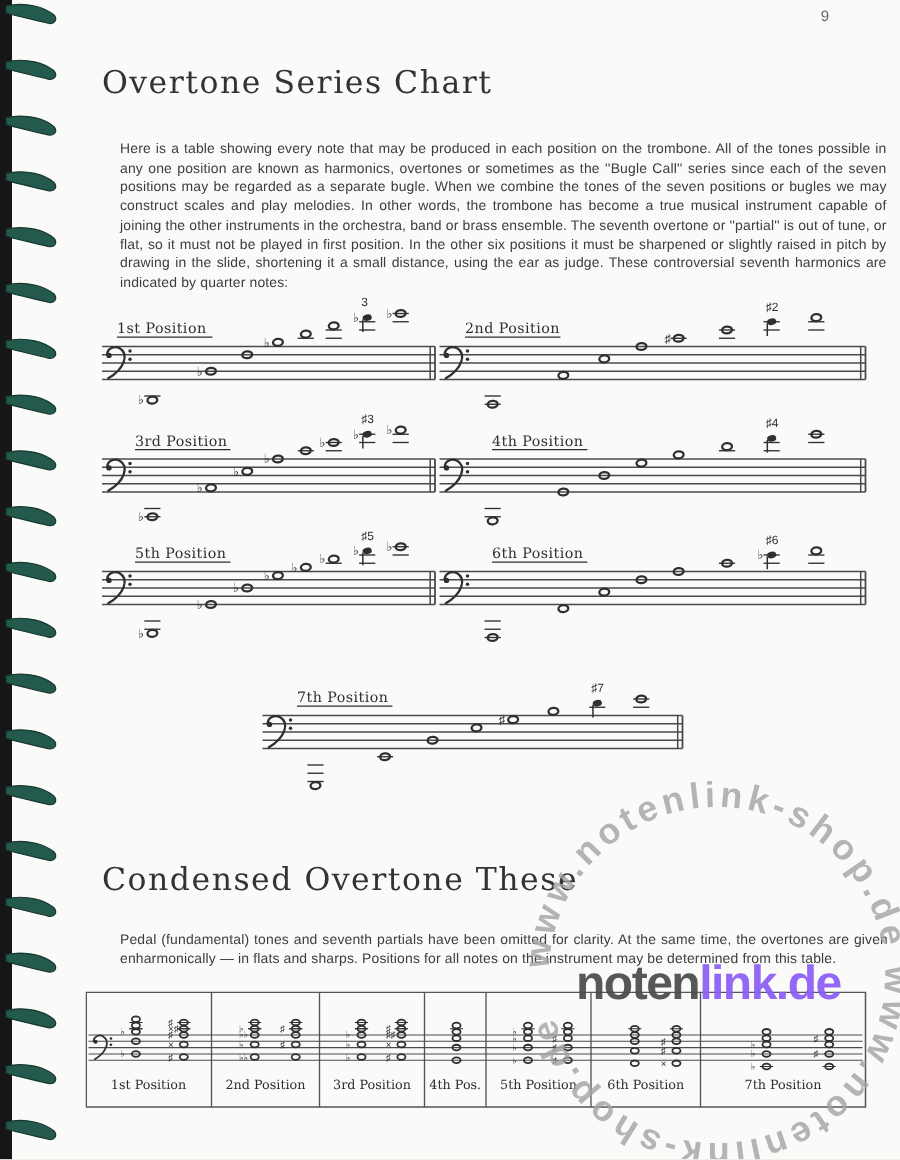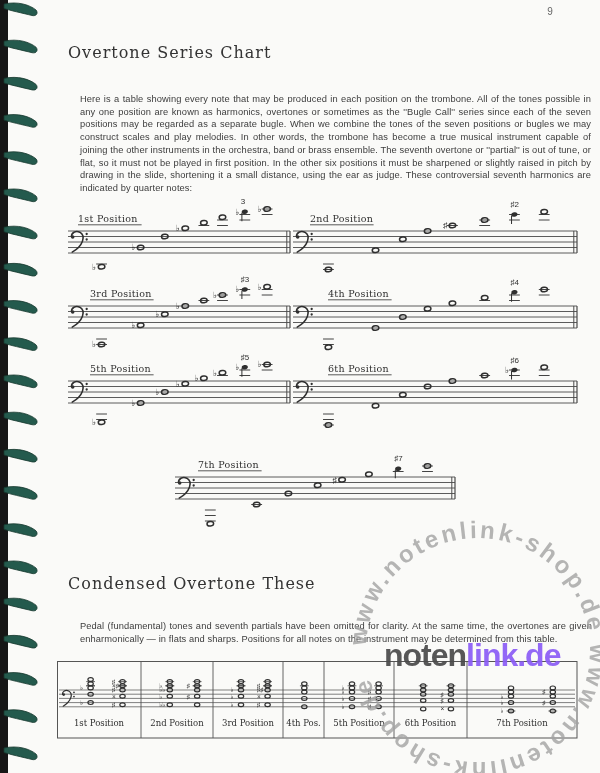--- a/index.html
+++ b/index.html
@@ -2,21 +2,21 @@
 <html><head>
 <meta charset="utf-8">
 <style>
   html,body{margin:0;padding:0;background:#e8e8e6;}
   .page{position:relative;width:600px;height:773px;background:#fafaf8;overflow:hidden;
         font-family:"Liberation Sans",sans-serif;color:#3a3a3a;}
   .binding-edge{position:absolute;left:0;top:0;width:8px;height:773px;background:#161616;}
   .pagenum{position:absolute;left:540px;top:6px;width:20px;text-align:center;
            font-size:10px;color:#666;}
   .h-title{position:absolute;left:68px;margin:0;font-family:"DejaVu Serif",serif;
-           font-weight:500;color:#333;font-size:16px;letter-spacing:1px;white-space:nowrap;}
+           font-weight:500;color:#333;font-size:21px;letter-spacing:1px;white-space:nowrap;}
   #t1{top:43px;}
   #t2{top:574px;}
   .para{position:absolute;left:68px;width:511px;margin:12px;font-size:9.3px;line-height:12.7px;
         text-align:justify;color:#3c3c3c;letter-spacing:.1px;}
   #p1{top:81px;}
   #p2{top:608px;width:512px;}
   svg{position:absolute;display:block;}
   #spiral{left:0;top:0;}
   #staves{left:50px;top:180px;}
   #ctable{left:57px;top:661px;}

